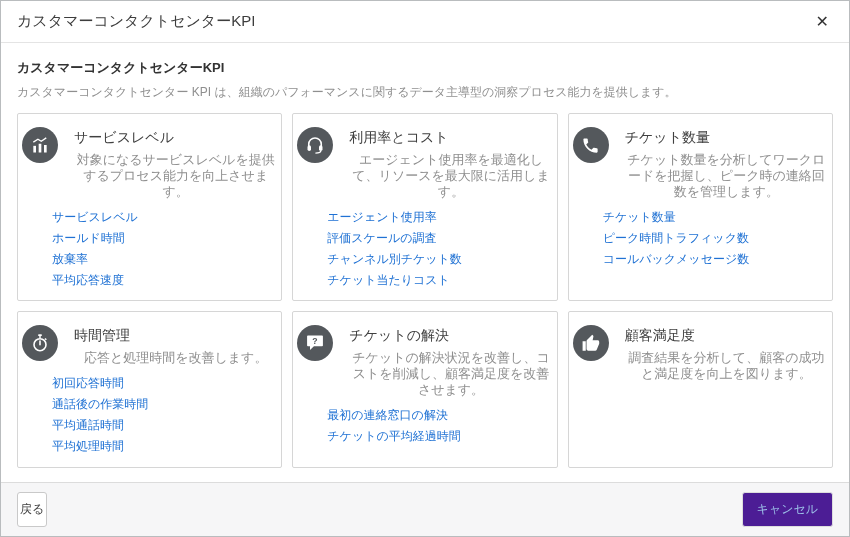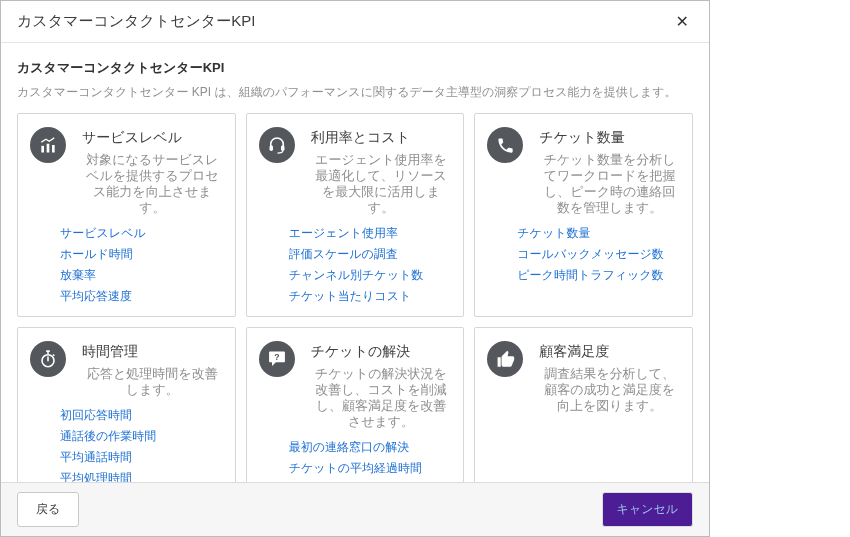--- a/index.html
+++ b/index.html
@@ -3,21 +3,21 @@
 <meta charset="utf-8">
 <style>
   * { margin:0; padding:0; box-sizing:border-box; }
   html,body { background:#ffffff; }
   body {
     font-family:"Liberation Sans","DejaVu Sans",sans-serif;
     width:850px; height:537px;
   }
   .dialog {
     position:relative;
-    width:710px; height:537px;
+    width:850px; height:537px;
     background:#ffffff;
     border:1px solid #b9bcbe;
     overflow:hidden;
   }
   
   .dlg-header {
     height:42px;
     display:flex; align-items:center;
     padding:0 16px;
     border-bottom:1px solid #e4e4e4;
@@ -37,21 +37,21 @@
   
   .grid {
     display:grid;
     grid-template-columns:repeat(3,1fr);
     gap:10px;
   }
   .card {
     border:1px solid #d6d6d6;
     border-radius:2px;
     background:#fff;
-    padding:13px 12px;
+    padding:13px 4px;
     min-height:157px;
   }
   .card-top { display:flex; gap:16px; }
   .icon-circle {
     width:36px; height:36px; border-radius:50%;
     background:#54585c;
     display:flex; align-items:center; justify-content:center;
     flex-shrink:0;
   }
   .card-text { flex:1; min-width:0; }
@@ -71,21 +71,21 @@
     position:absolute; left:0; right:0; bottom:0;
     height:54px;
     background:#f6f6f7;
     border-top:1px solid #dcdcdc;
     display:flex; align-items:center;
     padding:0 16px;
   }
   .btn {
     font-size:12px;
     border-radius:3px;
-    padding:8px 18px;
+    padding:8px 2px;
     cursor:pointer;
     font-family:inherit;
   }
   .btn-back {
     background:#ffffff;
     border:1px solid #c9c9c9;
     color:#444;
   }
   .btn-cancel {
     margin-left:auto;
@@ -164,22 +164,22 @@
               <path d="M6.62 10.79c1.44 2.83 3.76 5.14 6.59 6.59l2.2-2.2c.27-.27.67-.36 1.02-.24 1.12.37 2.33.57 3.57.57.55 0 1 .45 1 1V20c0 .55-.45 1-1 1-9.39 0-17-7.61-17-17 0-.55.45-1 1-1h3.5c.55 0 1 .45 1 1 0 1.25.2 2.45.57 3.57.11.35.03.74-.25 1.02l-2.2 2.2z" fill="#fff"></path>
             </svg>
           </div>
           <div class="card-text">
             <div class="card-title">チケット数量</div>
             <div class="card-desc">チケット数量を分析してワークロードを把握し、ピーク時の連絡回数を管理します。</div>
           </div>
         </div>
         <div class="links">
           <a class="kpi-link">チケット数量</a>
+          <a class="kpi-link">ピーク時間トラフィック数</a>
           <a class="kpi-link">コールバックメッセージ数</a>
-          <a class="kpi-link">ピーク時間トラフィック数</a>
         </div>
       </div>
 
       <div class="card">
         <div class="card-top">
           <div class="icon-circle">
             <svg viewBox="0 0 24 24" width="20" height="20" aria-hidden="true">
               <rect x="9.8" y="1.5" width="4.4" height="2.2" rx="0.6" fill="#fff"></rect>
               <line x1="12" y1="3.7" x2="12" y2="6" stroke="#fff" stroke-width="1.8"></line>
               <circle cx="12" cy="14" r="7.2" fill="none" stroke="#fff" stroke-width="1.9"></circle>

